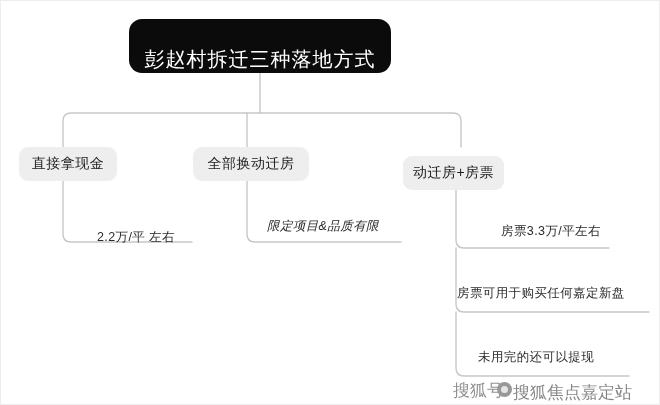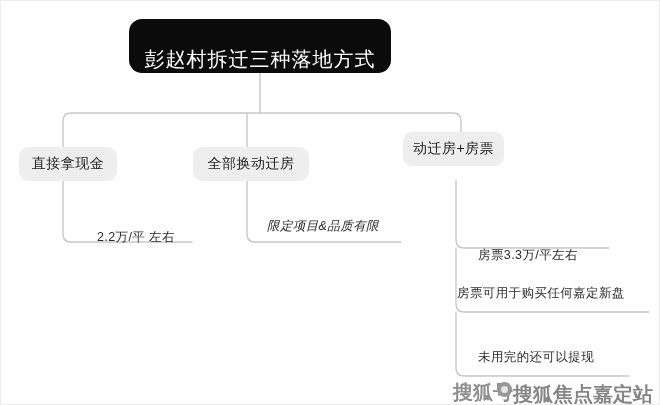--- a/index.html
+++ b/index.html
@@ -52,49 +52,49 @@
     height: 34px;
     background: #eeeeee;
     border-radius: 9px;
     color: #1d1d1d;
     font-size: 14px;
     letter-spacing: 0.5px;
     padding: 0 14px;
   }
   #branch-0 { left: 18px;  top: 146px; width: 98px; }
   #branch-1 { left: 192px; top: 146px; width: 116px; }
-  #branch-2 { left: 402px; top: 131px; width: 101px; }
+  #branch-2 { left: 402px; top: 155px; width: 101px; }
 
   .leaf {
     position: absolute;
     color: #2b2b2b;
     font-size: 12.5px;
     letter-spacing: 0.4px;
     white-space: nowrap;
     background: transparent;
   }
   #leaf-0 { left: 96px;  top: 228px; }
   #leaf-1 { left: 266px; top: 217px; font-style: italic; }
-  #leaf-2 { left: 477px; top: 222px; margin-top: 24px; }
+  #leaf-2 { left: 500px; top: 222px; }
   #leaf-3 { left: 456px; top: 284px; }
   #leaf-4 { left: 477px; top: 348px; }
 
   .watermark {
     position: absolute;
     left: 452px;
     top: 377px;
     width: 200px;
     height: 24px;
     opacity: 0.62;
   }
   .wm-text {
     position: absolute;
     white-space: nowrap;
-    font-size: 20px;
-    font-weight: 700;
+    font-size: 17px;
+    font-weight: 400;
     color: #4a4a4a;
     letter-spacing: 0px;
   }
   .wm-a { left: 0px;  top: 1px; }
   .wm-b { left: 60px; top: 3px; color: #3c3c3c; text-align: center; }
   .wm-logo {
     position: absolute;
     left: 44px;
     top: 4px;
     width: 15px;

